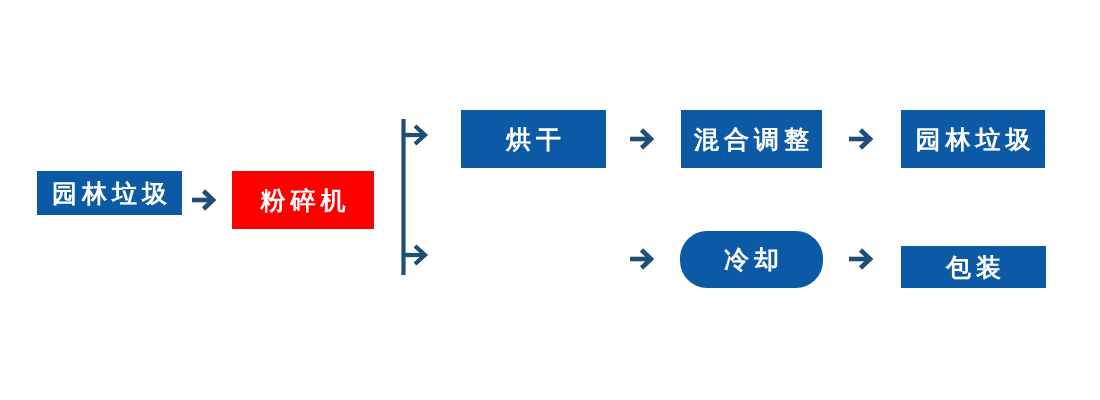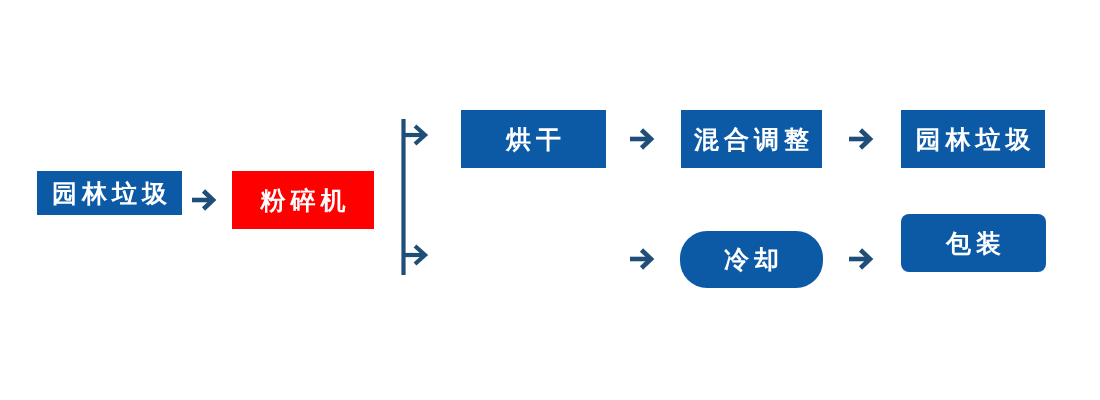--- a/index.html
+++ b/index.html
@@ -79,15 +79,15 @@
     <polyline points="13.5,4 23,13 13.5,22" fill="none" stroke="#1F4E79" stroke-width="4.6"></polyline>
   </svg>
 
   <div class="node node--blue" style="left:680px; top:231px; width:143px; height:57px;border-radius:27px;">冷却</div>
 
   <svg class="arrow" style="left:847px; top:246px;" width="30" height="26" viewBox="0 0 30 26">
     <line x1="2" y1="13" x2="21.5" y2="13" stroke="#1F4E79" stroke-width="4.6"></line>
     <polyline points="13.5,4 23,13 13.5,22" fill="none" stroke="#1F4E79" stroke-width="4.6"></polyline>
   </svg>
 
-  <div class="node node--blue" style="left:901px; top:214px; width:145px; height:58px;border-radius:8px;">包装</div>
+  <div class="node node--blue" style="left:901px; top:246px; width:145px; height:42px;">包装</div>
 
 </div>
 
 </body></html>

